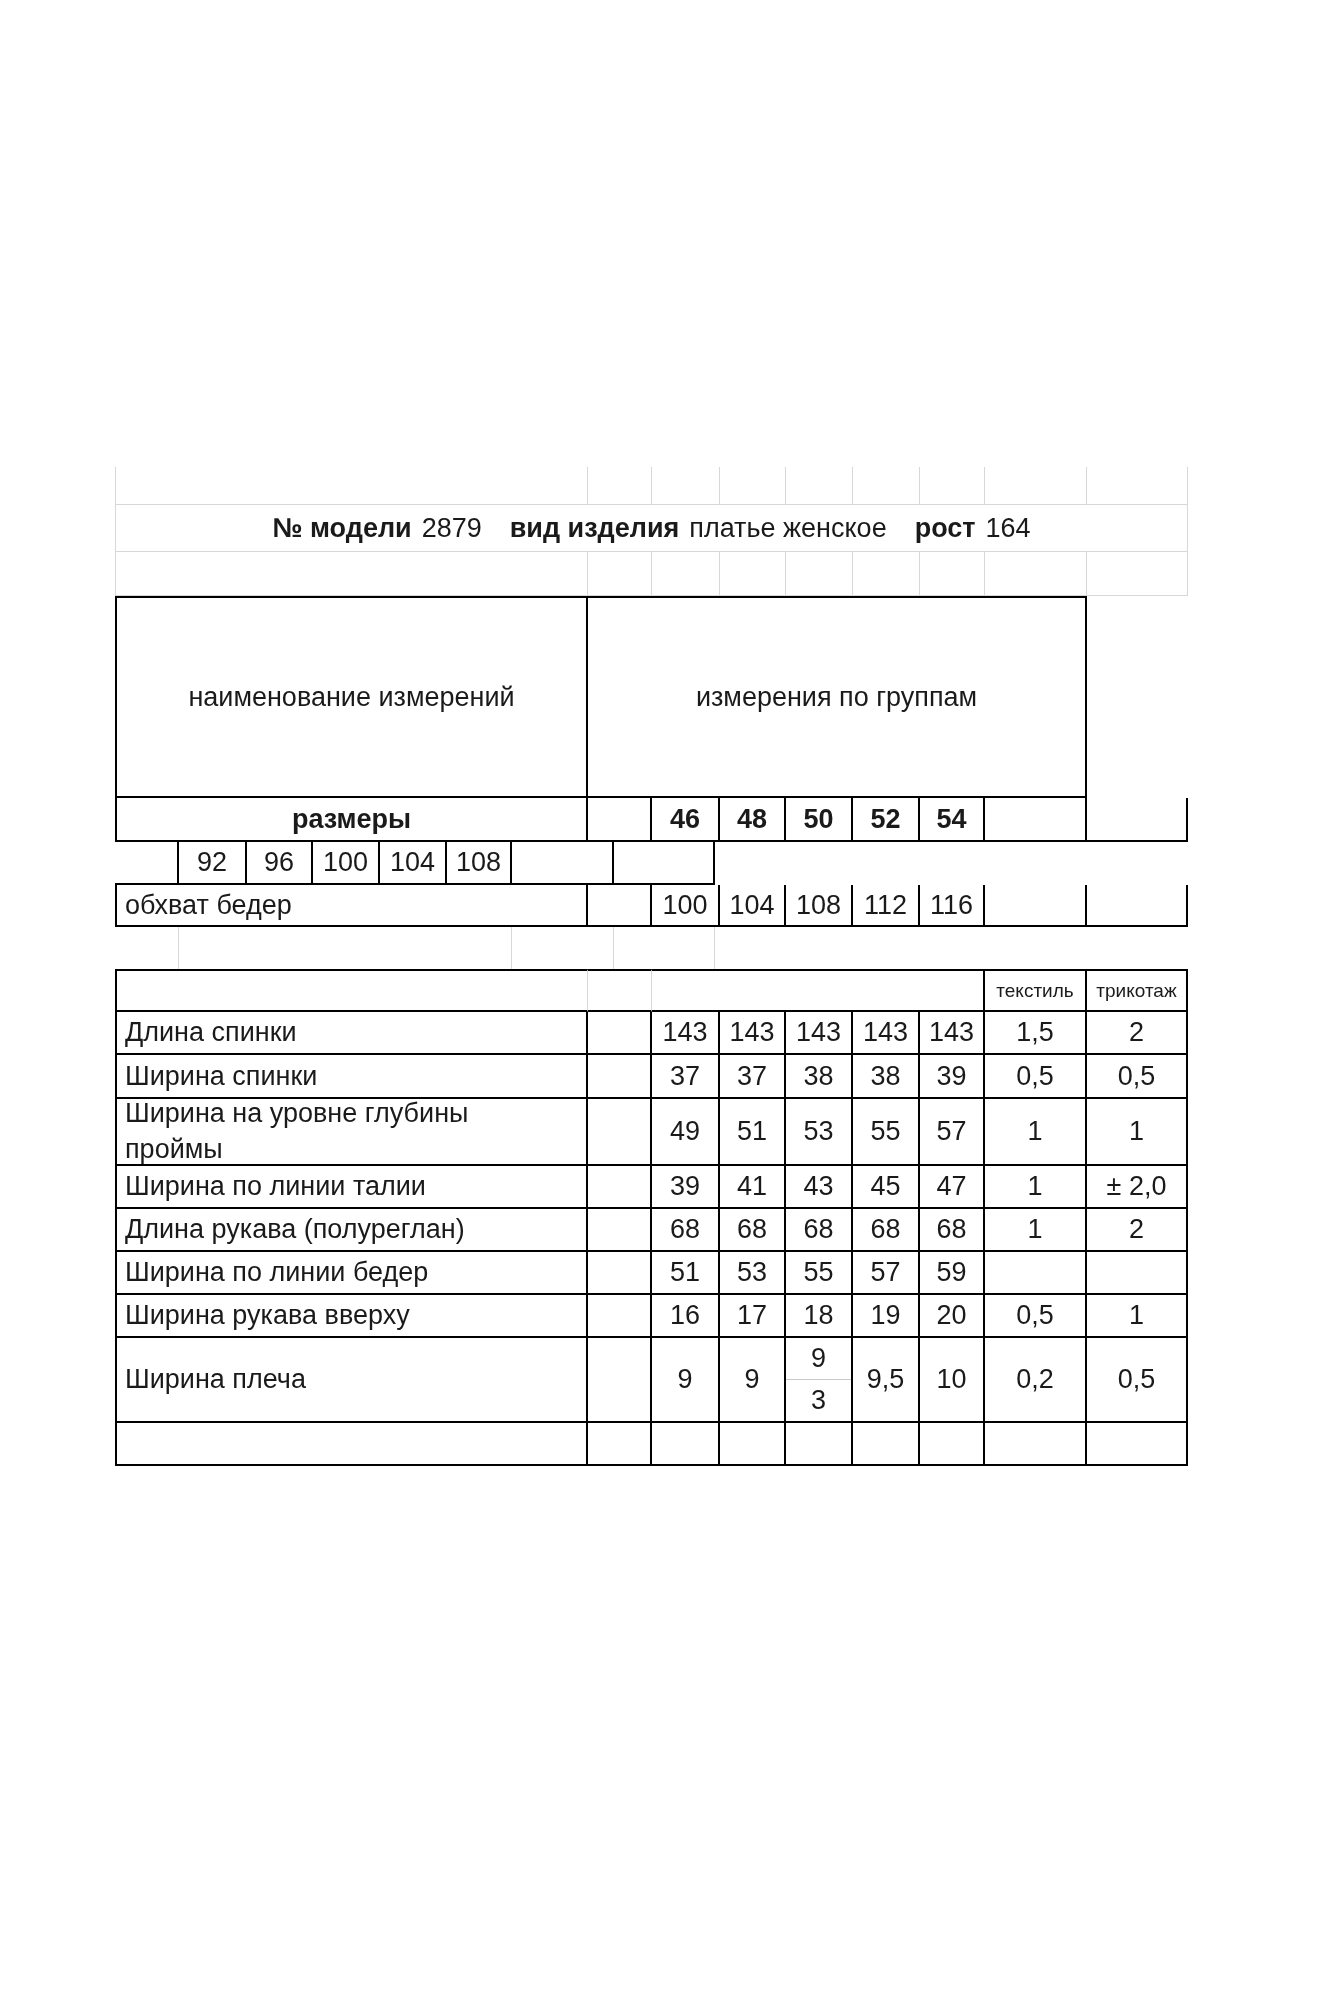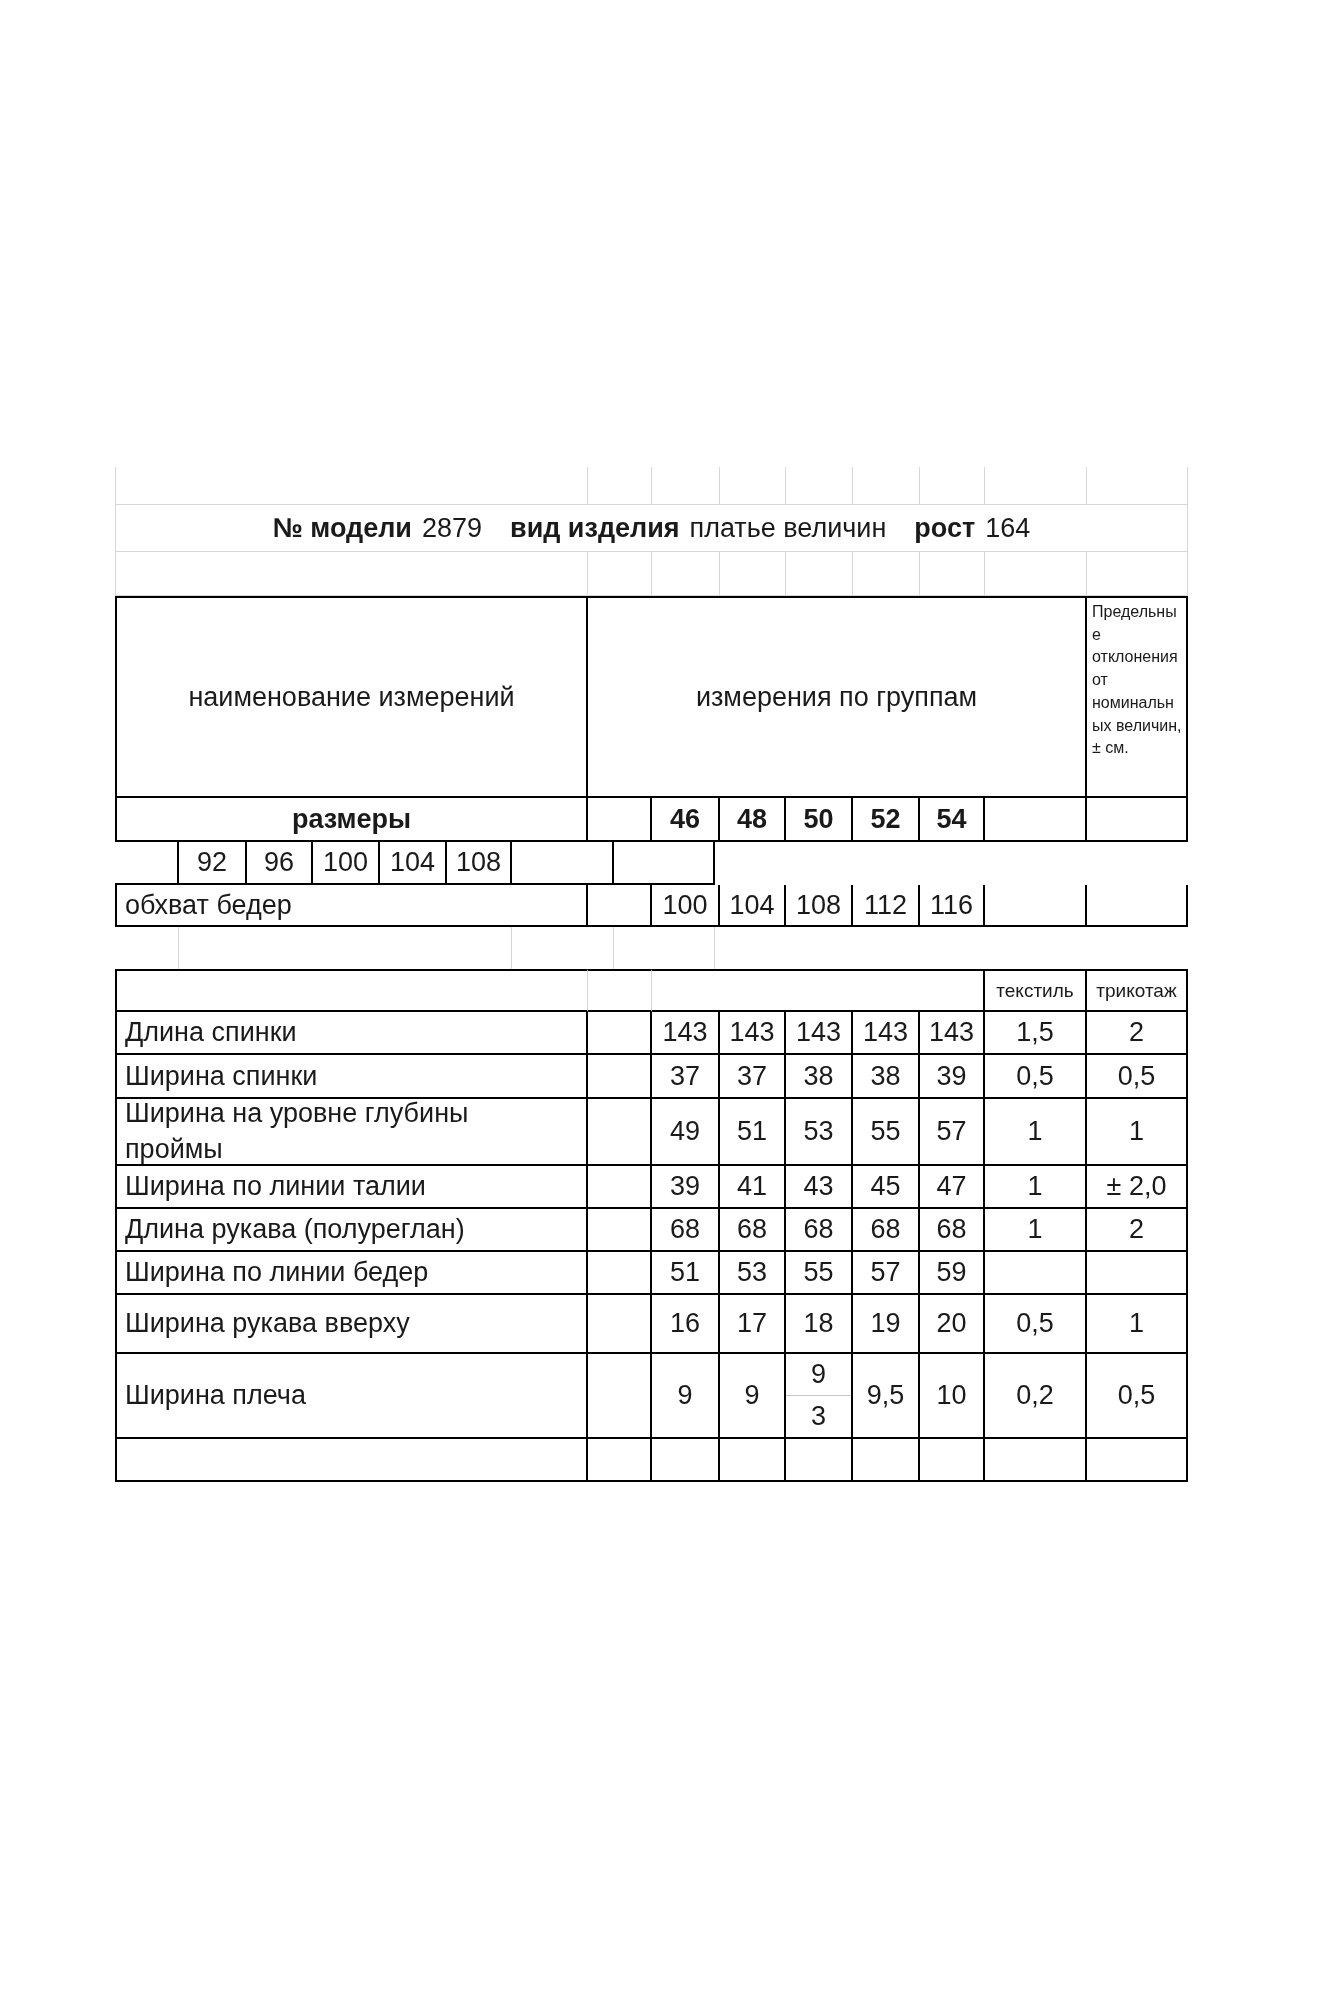--- a/index.html
+++ b/index.html
@@ -56,42 +56,41 @@
     <div class="cell w-54 br-g bb-g"></div>
     <div class="cell w-tex br-g bb-g"></div>
     <div class="cell w-tri br-g bb-g"></div>
   </div>
 
   <div class="row" style="height:47px">
     <div class="cell w-full bl-g br-g bb-g">
       <span class="bold">№ модели</span>
       <span class="val">2879</span>
       <span class="bold gap">вид изделия</span>
-      <span class="val">платье величин</span>
+      <span class="val">платье женское</span>
       <span class="bold gap">рост</span>
       <span class="val">164</span>
     </div>
   </div>
 
   <div class="row" style="height:44px">
     <div class="cell w-name bl-g br-g bb-g"></div>
     <div class="cell w-nar br-g bb-g"></div>
     <div class="cell w-46 br-g bb-g"></div>
     <div class="cell w-48 br-g bb-g"></div>
     <div class="cell w-50 br-g bb-g"></div>
     <div class="cell w-52 br-g bb-g"></div>
     <div class="cell w-54 br-g bb-g"></div>
     <div class="cell w-tex br-g bb-g"></div>
     <div class="cell w-tri br-g bb-g"></div>
   </div>
 
   <div class="row" style="height:202px">
     <div class="cell w-name bt-k bl-k br-k bb-k">наименование измерений</div>
     <div class="cell w-groups bt-k br-k bb-k">измерения по группам</div>
-    <div class="cell w-tri dev bt-k br-k bb-k">Предельные отклонения от номинальных величин,  ± см.</div>
   </div>
 
   <div class="row" style="height:44px">
     <div class="cell w-name bold bl-k br-k bb-k">размеры</div>
     <div class="cell w-nar br-k bb-k"></div>
     <div class="cell w-46 bold br-k bb-k">46</div>
     <div class="cell w-48 bold br-k bb-k">48</div>
     <div class="cell w-50 bold br-k bb-k">50</div>
     <div class="cell w-52 bold br-k bb-k">52</div>
     <div class="cell w-54 bold br-k bb-k">54</div>
@@ -204,21 +203,21 @@
     <div class="cell w-nar br-k bb-k"></div>
     <div class="cell w-46 br-k bb-k">51</div>
     <div class="cell w-48 br-k bb-k">53</div>
     <div class="cell w-50 br-k bb-k">55</div>
     <div class="cell w-52 br-k bb-k">57</div>
     <div class="cell w-54 br-k bb-k">59</div>
     <div class="cell w-tex br-k bb-k"></div>
     <div class="cell w-tri br-k bb-k"></div>
   </div>
 
-  <div class="row" style="height:59px">
+  <div class="row" style="height:43px">
     <div class="cell w-name left bl-k br-k bb-k">Ширина рукава вверху</div>
     <div class="cell w-nar br-k bb-k"></div>
     <div class="cell w-46 br-k bb-k">16</div>
     <div class="cell w-48 br-k bb-k">17</div>
     <div class="cell w-50 br-k bb-k">18</div>
     <div class="cell w-52 br-k bb-k">19</div>
     <div class="cell w-54 br-k bb-k">20</div>
     <div class="cell w-tex br-k bb-k">0,5</div>
     <div class="cell w-tri br-k bb-k">1</div>
   </div>

